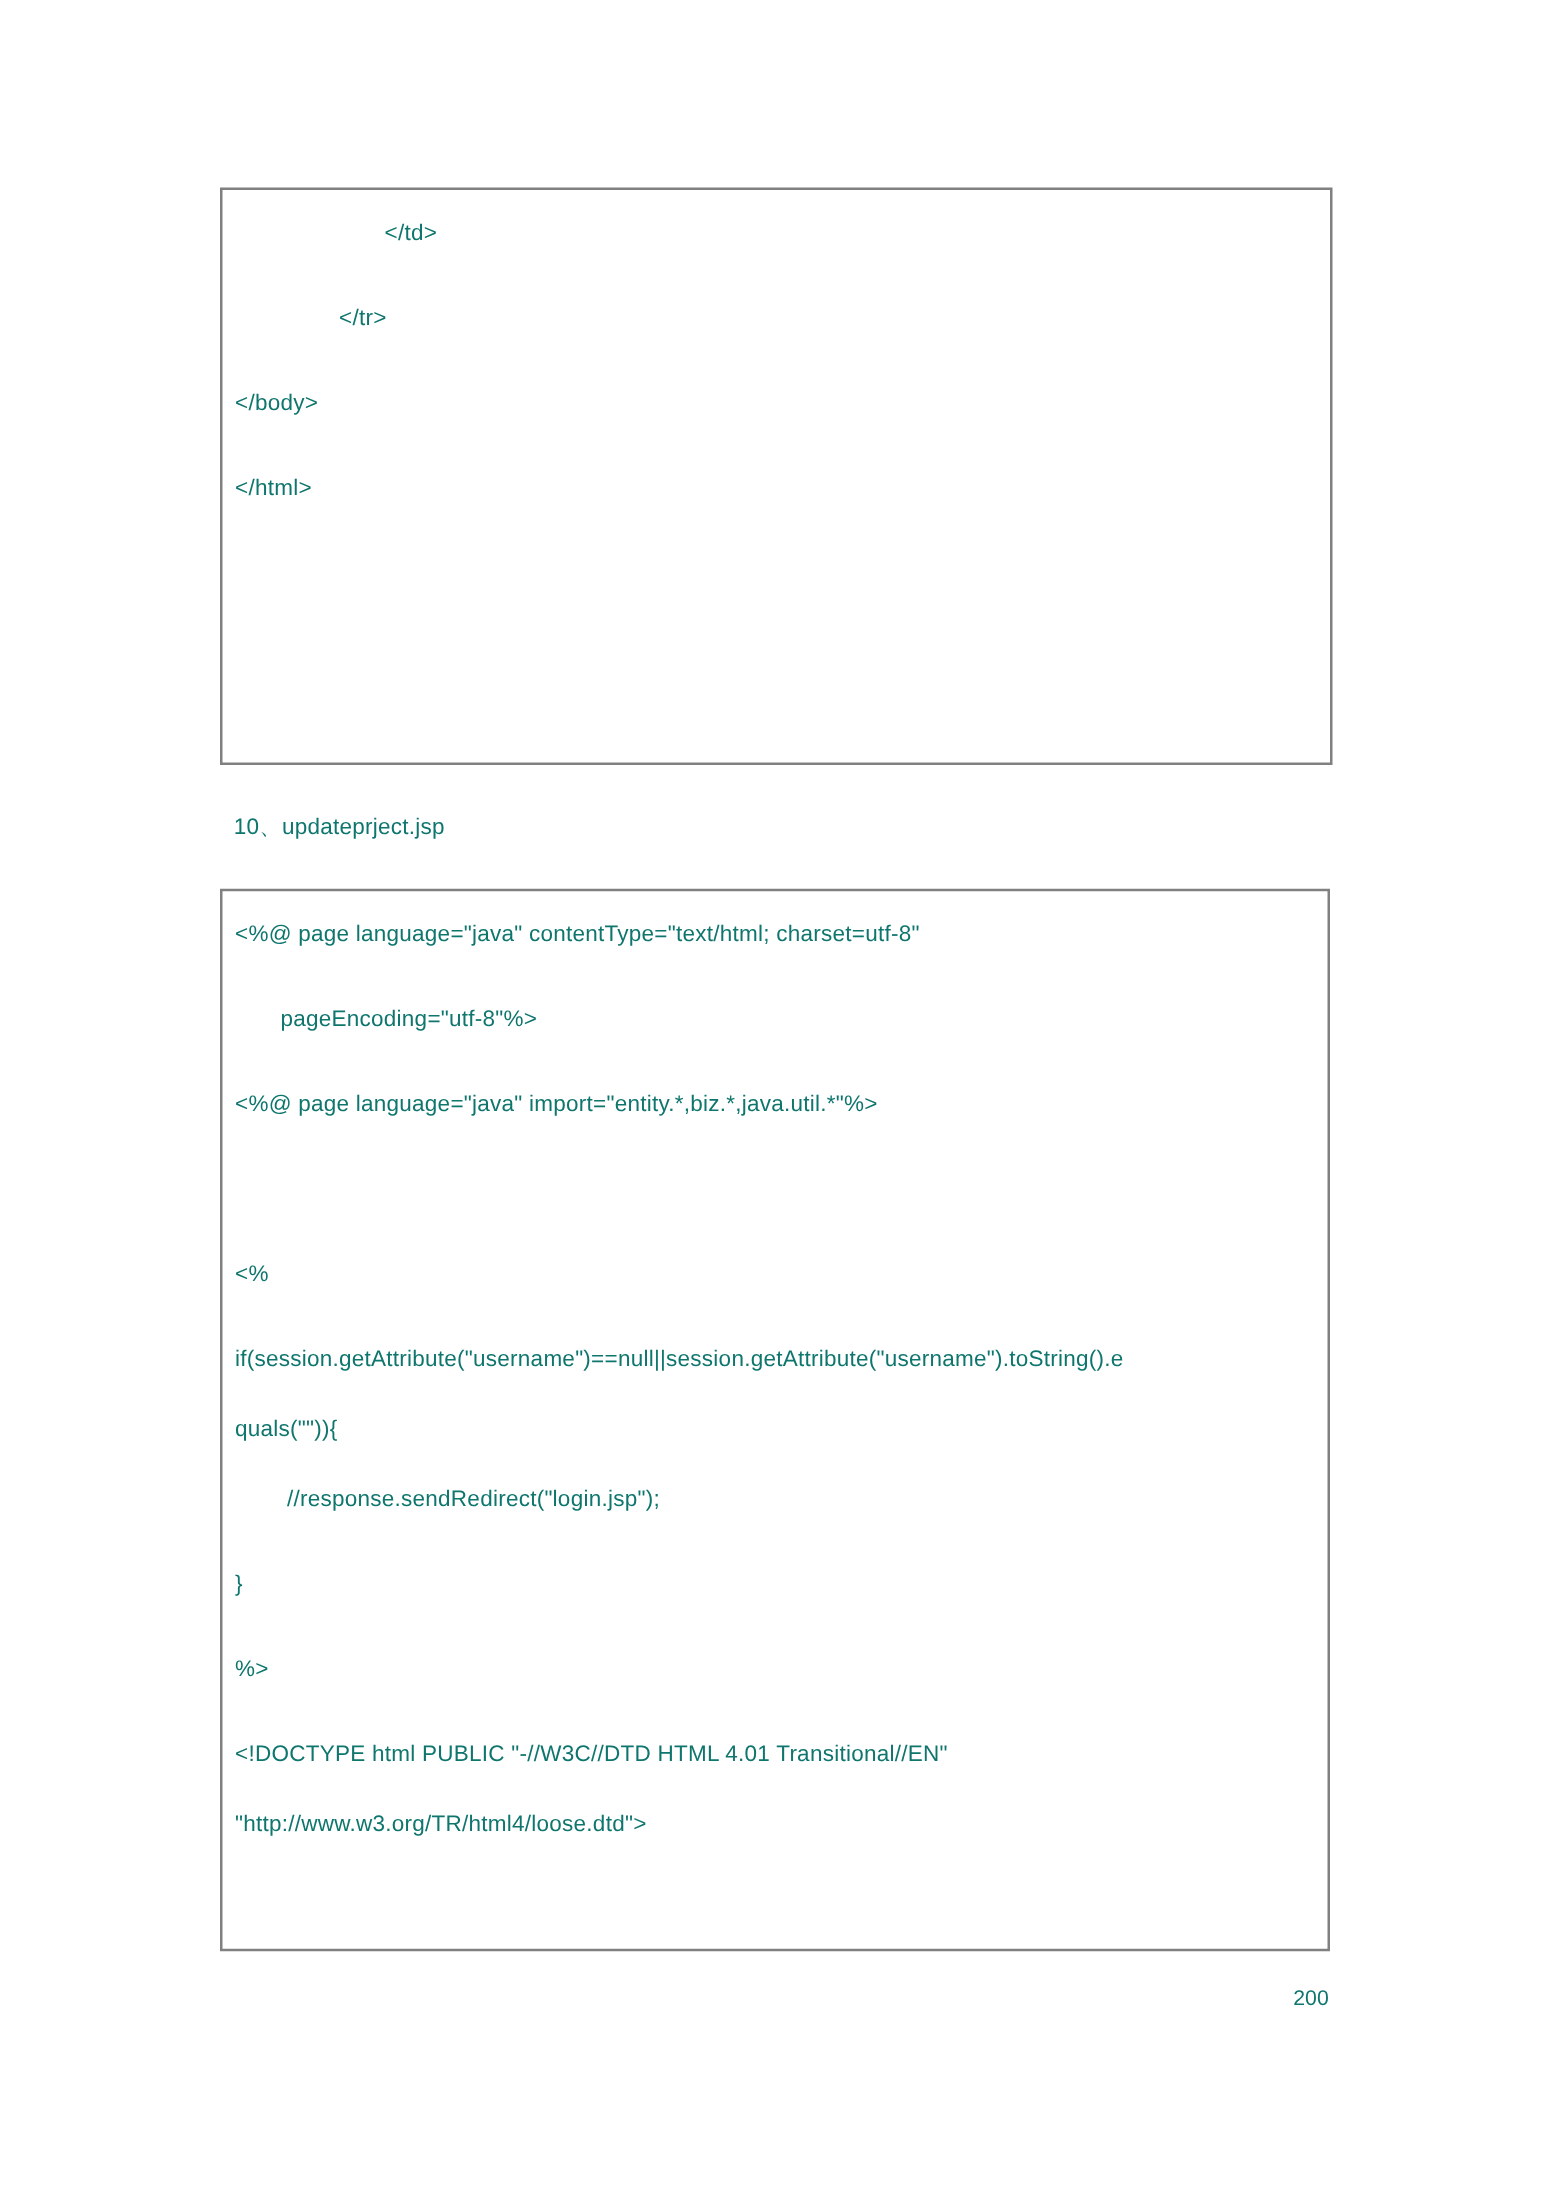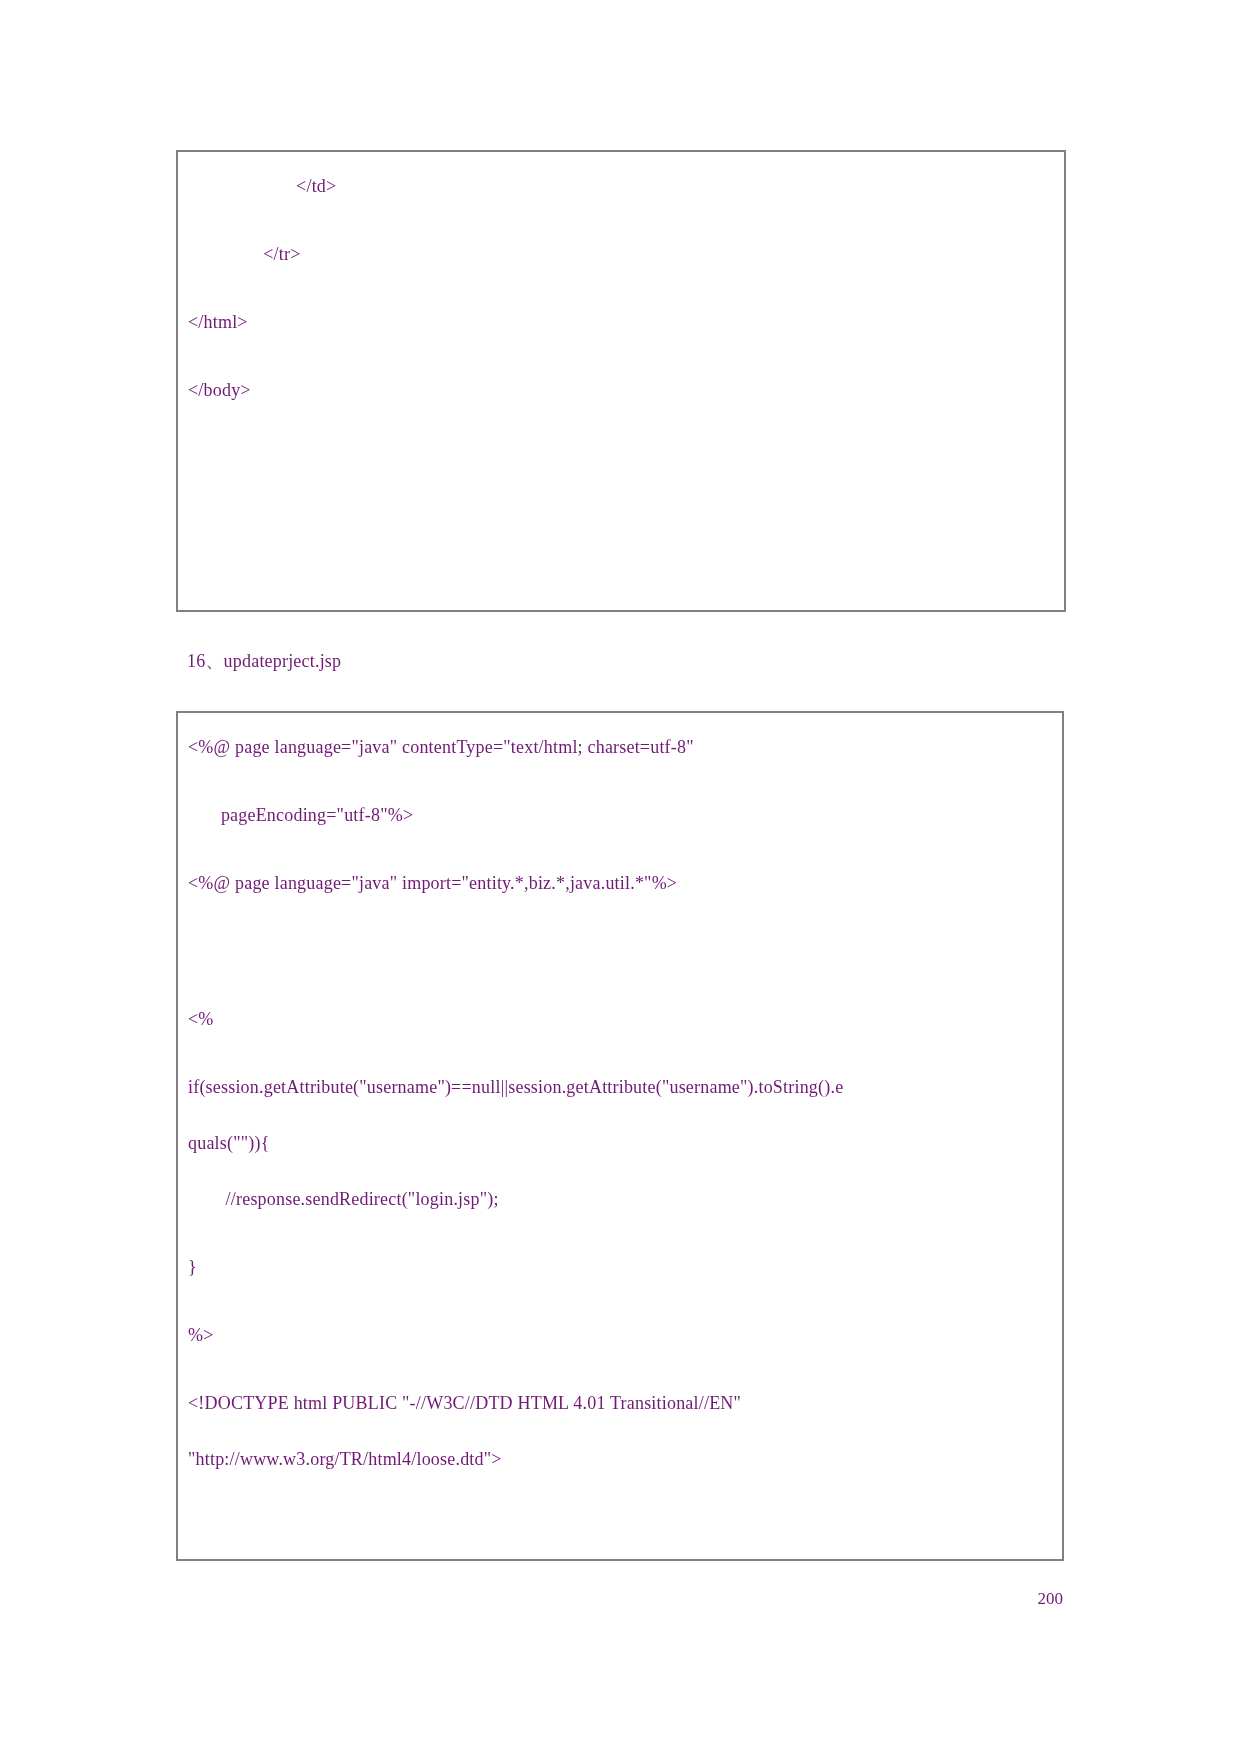--- a/index.html
+++ b/index.html
@@ -1,22 +1,22 @@
 <!DOCTYPE html>
 <html><head>
 <meta charset="utf-8">
 <style>
   html, body { margin: 0; padding: 0; background: #ffffff; }
   .page {
     position: relative;
     width: 1240px;
     height: 1753px;
     background: #ffffff;
-    font-family: Liberation Serif, serif;
-    color: #701a75;
+    font-family: Liberation Sans, sans-serif;
+    color: #0f766e;
     overflow: hidden;
   }
   .code-box {
     position: absolute;
     left: 176px;
     box-sizing: border-box;
     border: 2px solid #808080;
     padding: 0 10px;
     overflow: hidden;
     background: #ffffff;
@@ -60,25 +60,25 @@
   }
 </style>
 </head>
 <body>
 
 <div class="page">
 
   <div class="code-box code-box-1">
     <div class="code-line">                       &lt;/td&gt;</div>
     <div class="code-line">                &lt;/tr&gt;</div>
+    <div class="code-line">&lt;/body&gt;</div>
     <div class="code-line">&lt;/html&gt;</div>
-    <div class="code-line">&lt;/body&gt;</div>
   </div>
 
-  <div class="section-heading">16、updateprject.jsp</div>
+  <div class="section-heading">10、updateprject.jsp</div>
 
   <div class="code-box code-box-2">
     <div class="code-line">&lt;%@ page language="java" contentType="text/html; charset=utf-8"</div>
     <div class="code-line">       pageEncoding="utf-8"%&gt;</div>
     <div class="code-line">&lt;%@ page language="java" import="entity.*,biz.*,java.util.*"%&gt;</div>
     <div class="code-line"></div>
     <div class="code-line">&lt;%</div>
     <div class="code-line">if(session.getAttribute("username")==null||session.getAttribute("username").toString().e</div>
     <div class="code-line wrap">quals("")){</div>
     <div class="code-line">        //response.sendRedirect("login.jsp");</div>

